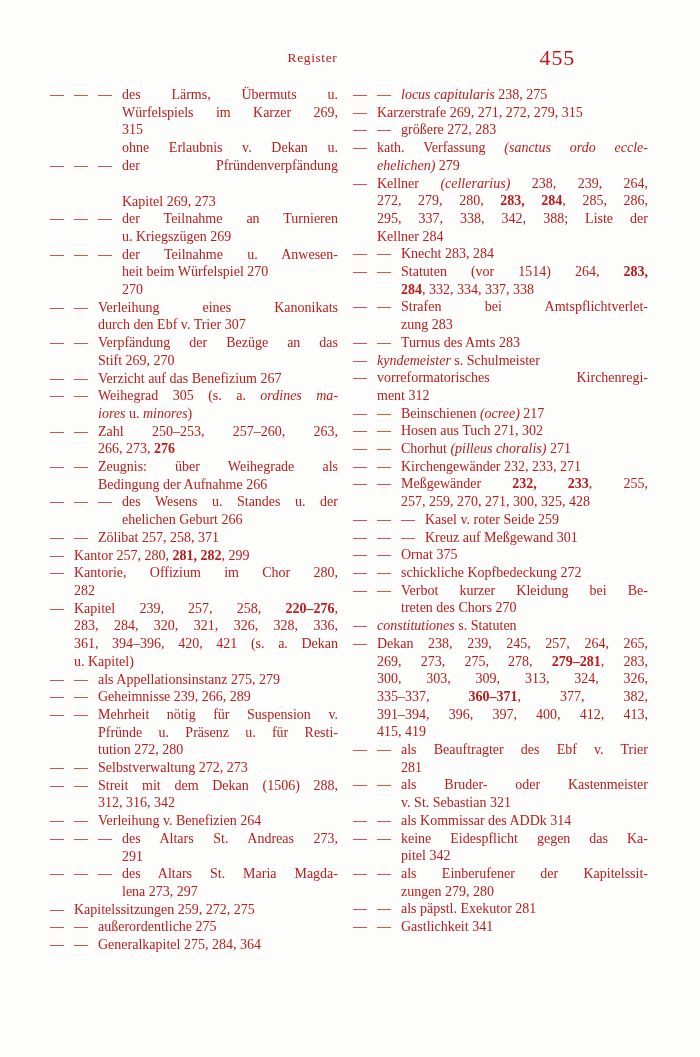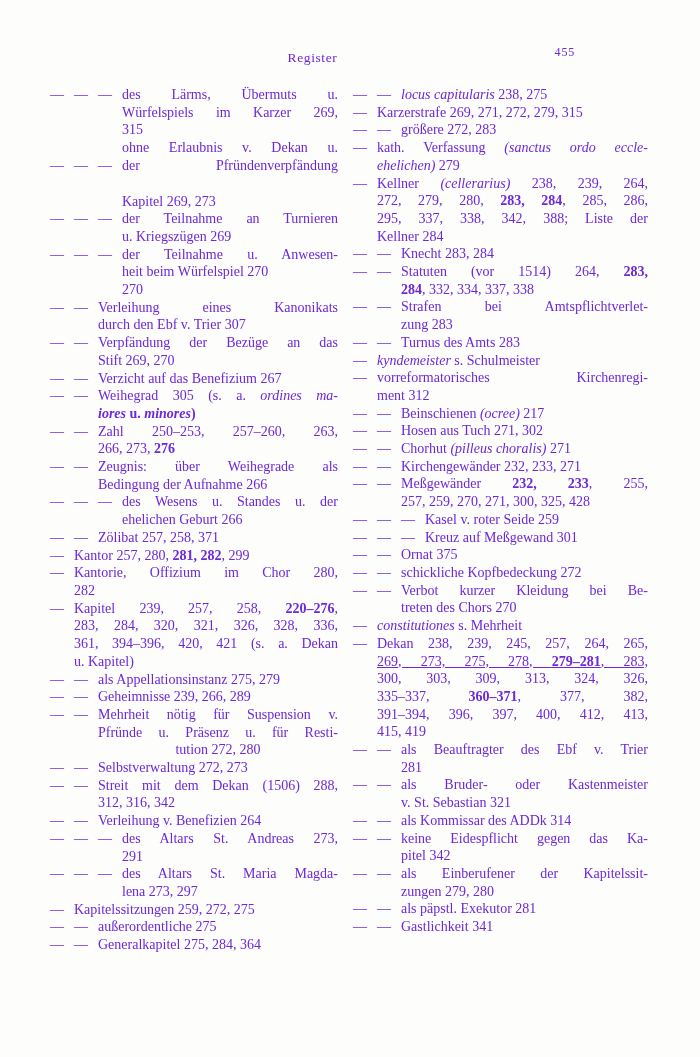--- a/index.html
+++ b/index.html
@@ -1,35 +1,35 @@
 <!DOCTYPE html>
 <html><head>
 <meta charset="utf-8">
 <style>
   html,body { margin:0; padding:0; }
   .page {
     position:relative;
     width:700px; height:1057px;
     background:#fdfdfb;
-    color:#6d28d9;
+    color:#b91c1c;
     font-family:"Liberation Serif","DejaVu Serif",serif;
     font-size:14px;
     overflow:hidden;
   }
   .header-row {
     position:absolute; top:47px; left:50px; width:525px; height:22px;
   }
   .running-title {
     position:absolute; left:0; right:0; top:3px;
     text-align:center;
     font-size:13.5px; letter-spacing:0.6px;
   }
   .page-number {
     position:absolute; right:0; top:-2px;
-    font-size:12px; letter-spacing:0.8px;margin-left:43px;
+    font-size:22px; letter-spacing:0.8px;margin-left:43px;
   }
   .columns {
     position:absolute; top:86px; left:50px; right:0;
     display:flex;
   }
   .col { }
   .col-left  { width:288px; margin-right:15px; }
   .col-right { width:295px; }
   .entry { }
   .line {
@@ -81,21 +81,21 @@
         </div>
         <div class="entry">
           <div class="line just"><span class="dash">—</span><span class="dash">—</span><span>Verpfändung der Bezüge an das</span></div>
           <div class="line" style="padding-left: 48px;"><span>Stift 269, 270</span></div>
         </div>
         <div class="entry">
           <div class="line"><span class="dash">—</span><span class="dash">—</span><span>Verzicht auf das Benefizium 267</span></div>
         </div>
         <div class="entry">
           <div class="line just"><span class="dash">—</span><span class="dash">—</span><span>Weihegrad 305 (s. a. </span><span class="i">ordines ma-</span></div>
-          <div class="line" style="padding-left: 48px; font-weight: bold;"><span class="i">iores</span><span> u. </span><span class="i">minores</span><span>)</span></div>
+          <div class="line" style="padding-left: 48px;"><span class="i">iores</span><span> u. </span><span class="i">minores</span><span>)</span></div>
         </div>
         <div class="entry">
           <div class="line just"><span class="dash">—</span><span class="dash">—</span><span>Zahl 250–253, 257–260, 263,</span></div>
           <div class="line" style="padding-left: 48px;"><span>266, 273, </span><span class="b">276</span></div>
         </div>
         <div class="entry">
           <div class="line just"><span class="dash">—</span><span class="dash">—</span><span>Zeugnis: über Weihegrade als</span></div>
           <div class="line" style="padding-left: 48px;"><span>Bedingung der Aufnahme 266</span></div>
         </div>
         <div class="entry">
@@ -120,21 +120,21 @@
         </div>
         <div class="entry">
           <div class="line"><span class="dash">—</span><span class="dash">—</span><span>als Appellationsinstanz 275, 279</span></div>
         </div>
         <div class="entry">
           <div class="line"><span class="dash">—</span><span class="dash">—</span><span>Geheimnisse 239, 266, 289</span></div>
         </div>
         <div class="entry">
           <div class="line just"><span class="dash">—</span><span class="dash">—</span><span>Mehrheit nötig für Suspension v.</span></div>
           <div class="line just" style="padding-left: 48px;"><span>Pfründe u. Präsenz u. für Resti-</span></div>
-          <div class="line" style="padding-left: 48px; text-align: center;"><span>tution 272, 280</span></div>
+          <div class="line" style="padding-left: 48px;"><span>tution 272, 280</span></div>
         </div>
         <div class="entry">
           <div class="line"><span class="dash">—</span><span class="dash">—</span><span>Selbstverwaltung 272, 273</span></div>
         </div>
         <div class="entry">
           <div class="line just"><span class="dash">—</span><span class="dash">—</span><span>Streit mit dem Dekan (1506) 288,</span></div>
           <div class="line" style="padding-left: 48px;"><span>312, 316, 342</span></div>
         </div>
         <div class="entry">
           <div class="line"><span class="dash">—</span><span class="dash">—</span><span>Verleihung v. Benefizien 264</span></div>
@@ -224,25 +224,25 @@
           <div class="line"><span class="dash">—</span><span class="dash">—</span><span>Ornat 375</span></div>
         </div>
         <div class="entry">
           <div class="line"><span class="dash">—</span><span class="dash">—</span><span>schickliche Kopfbedeckung 272</span></div>
         </div>
         <div class="entry">
           <div class="line just"><span class="dash">—</span><span class="dash">—</span><span>Verbot kurzer Kleidung bei Be-</span></div>
           <div class="line" style="padding-left: 48px;"><span>treten des Chors 270</span></div>
         </div>
         <div class="entry">
-          <div class="line"><span class="dash">—</span><span class="i">constitutiones</span><span> s. Mehrheit</span></div>
+          <div class="line"><span class="dash">—</span><span class="i">constitutiones</span><span> s. Statuten</span></div>
         </div>
         <div class="entry">
           <div class="line just"><span class="dash">—</span><span>Dekan 238, 239, 245, 257, 264, 265,</span></div>
-          <div class="line just" style="padding-left: 24px; text-decoration: underline;"><span>269, 273, 275, 278, </span><span class="b">279–281</span><span>, 283,</span></div>
+          <div class="line just" style="padding-left: 24px;"><span>269, 273, 275, 278, </span><span class="b">279–281</span><span>, 283,</span></div>
           <div class="line just" style="padding-left: 24px;"><span>300, 303, 309, 313, 324, 326,</span></div>
           <div class="line just" style="padding-left: 24px;"><span>335–337, </span><span class="b">360–371</span><span>, 377, 382,</span></div>
           <div class="line just" style="padding-left: 24px;"><span>391–394, 396, 397, 400, 412, 413,</span></div>
           <div class="line" style="padding-left: 24px;"><span>415, 419</span></div>
         </div>
         <div class="entry">
           <div class="line just"><span class="dash">—</span><span class="dash">—</span><span>als Beauftragter des Ebf v. Trier</span></div>
           <div class="line" style="padding-left: 48px;"><span>281</span></div>
         </div>
         <div class="entry">

